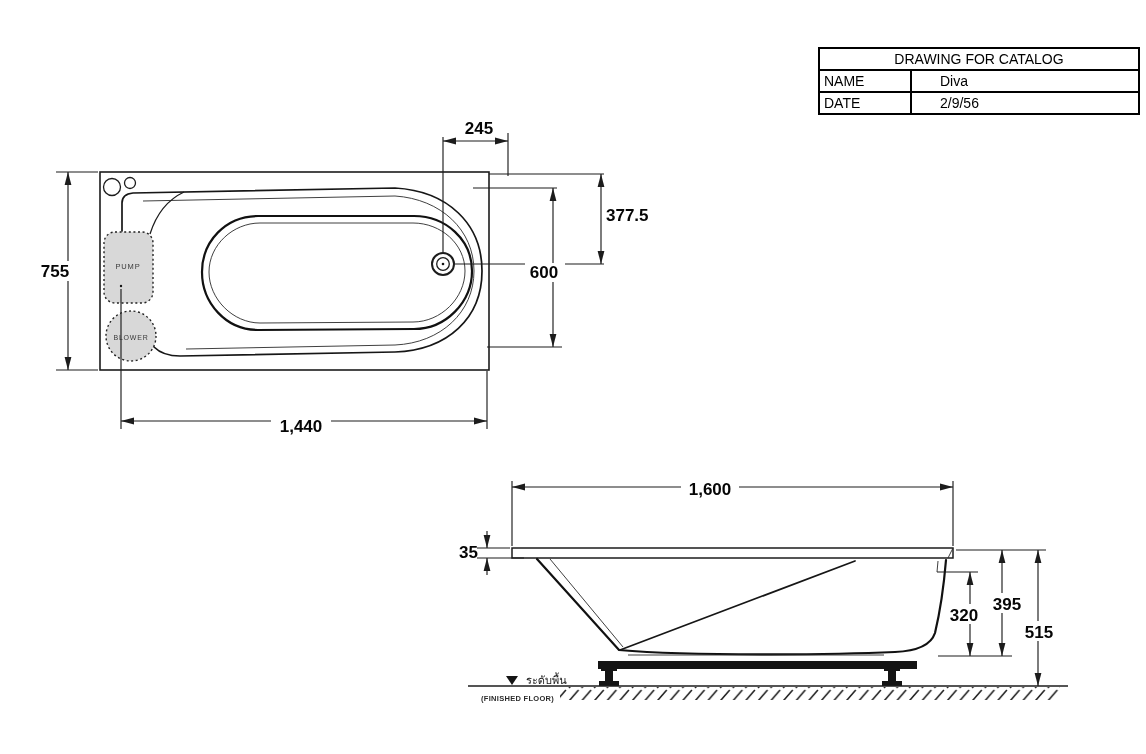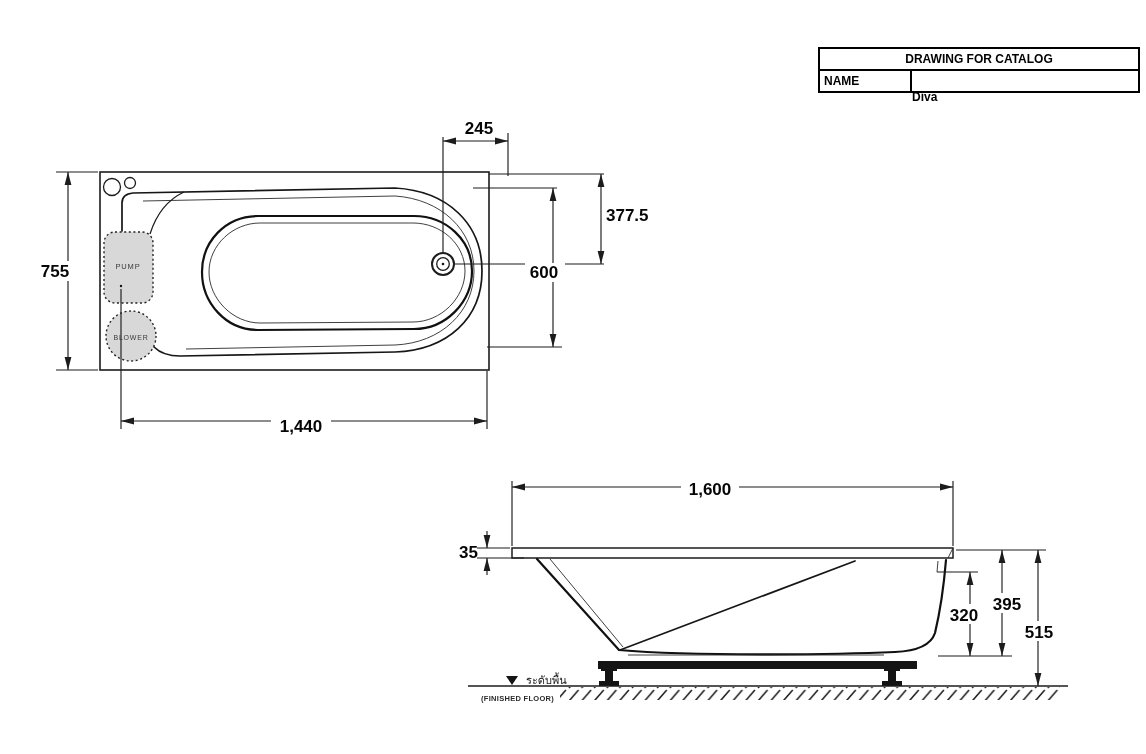--- a/index.html
+++ b/index.html
@@ -16,25 +16,25 @@
   .fillblk{fill:#141414;stroke:none;}
   .equip{fill:#d8d8d8;stroke:#222;stroke-width:1.4;stroke-dasharray:2 2.6;}
   .dimtxt{font:bold 17px "Liberation Sans", sans-serif;fill:#060606;}
   .eqtxt{font:7.5px "Liberation Sans", sans-serif;fill:#3a3a3a;letter-spacing:0.8px;}
   .thtxt{font:11px "DejaVu Sans", sans-serif;fill:#202020;}
   .entxt{font:bold 7.5px "Liberation Sans", sans-serif;fill:#2b2b2b;letter-spacing:0.3px;}
   .mask{fill:#ffffff;stroke:none;}
 
   
   .tblock{position:absolute;left:818px;top:47px;width:318px;border:2px solid #000;
-          font-size:12px;color:#000;background:#fff;font-weight:bold;}
+          font-size:14px;color:#000;background:#fff;}
   .tblock .hdr{height:20px;line-height:20px;text-align:center;}
-  .tblock .row{display:flex;border-top:2px solid #000;height:20px;line-height:20px;}
+  .tblock .row{display:flex;border-top:2px solid #000;height:20px;line-height:20px;gap:28px;}
   .tblock .lab{width:92px;border-right:2px solid #000;padding-left:4px;box-sizing:border-box;}
-  .tblock .val{flex:1;text-align:left;margin-top:16px;}
+  .tblock .val{flex:1;text-align:left;}
 </style>
 </head>
 <body>
 
 <div class="canvas">
 
   <svg width="1146" height="754" viewBox="0 0 1146 754">
     <defs>
       <marker id="arw" viewBox="-14 -5 15 10" refX="0" refY="0" markerWidth="15" markerHeight="10" orient="auto-start-reverse" markerUnits="userSpaceOnUse">
         <path d="M0,0 L-13,3.4 L-13,-3.4 Z" fill="#1c1c1c"></path>
@@ -166,15 +166,19 @@
       <text x="1039" y="638" text-anchor="middle" class="dimtxt">515</text>
     </g>
   </svg>
 
   <div class="tblock">
     <div class="hdr">DRAWING FOR CATALOG</div>
     <div class="row">
       <div class="lab">NAME</div>
       <div class="val">Diva</div>
     </div>
+    <div class="row">
+      <div class="lab">DATE</div>
+      <div class="val">2/9/56</div>
+    </div>
   </div>
 
 </div>
 
 </body></html>

